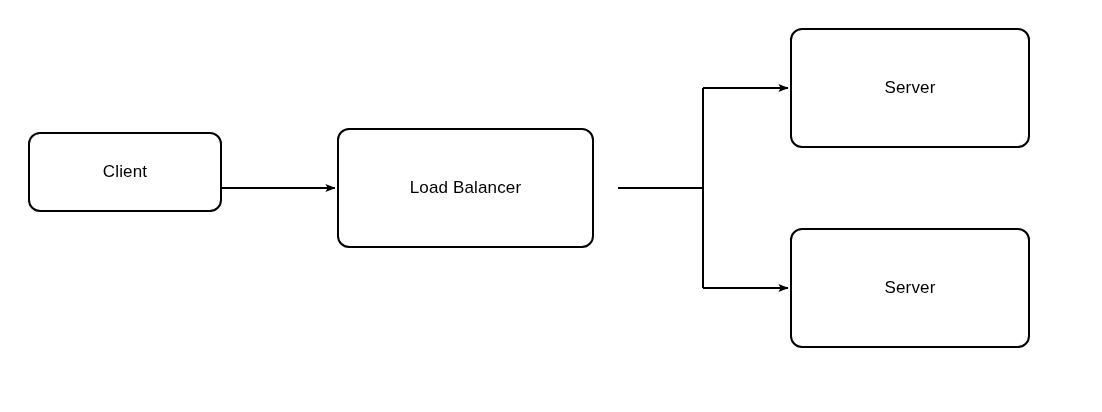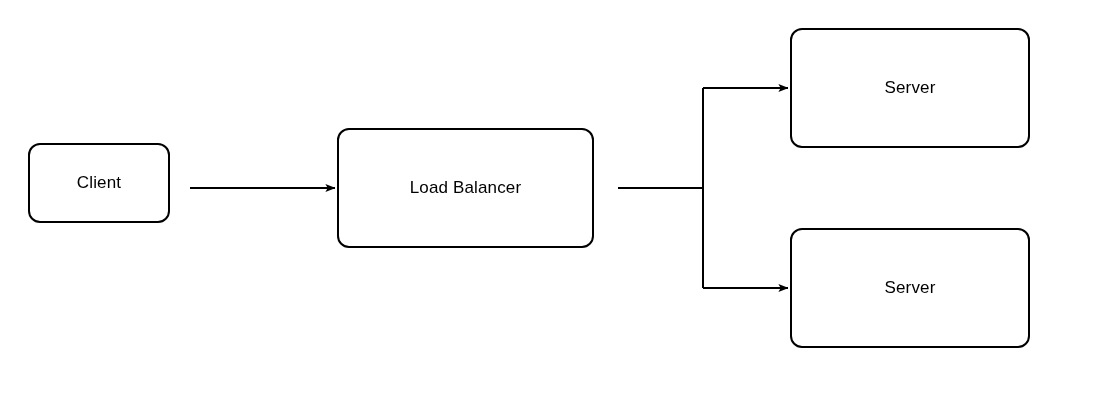--- a/index.html
+++ b/index.html
@@ -40,21 +40,21 @@
   }
   .node-label {
     font-family: "Liberation Sans", sans-serif;
     font-size: 17px;
     line-height: 20px;
     color: #000000;
     letter-spacing: 0.15px;
     white-space: nowrap;
     text-align: center;
   }
-  #node-client   { left: 28px;  top: 143px; width: 142px; height: 80px;  }
+  #node-client   { left: 28px;  top: 132px; width: 194px; height: 80px;  }
   #node-lb       { left: 337px; top: 128px; width: 257px; height: 120px; }
   #node-server-1 { left: 790px; top: 28px;  width: 240px; height: 120px; }
   #node-server-2 { left: 790px; top: 228px; width: 240px; height: 120px; }
 </style>
 </head>
 <body>
 
 <div id="canvas">
 
   <svg id="wires" viewBox="0 0 1102 412" width="1102" height="412" xmlns="http://www.w3.org/2000/svg">

